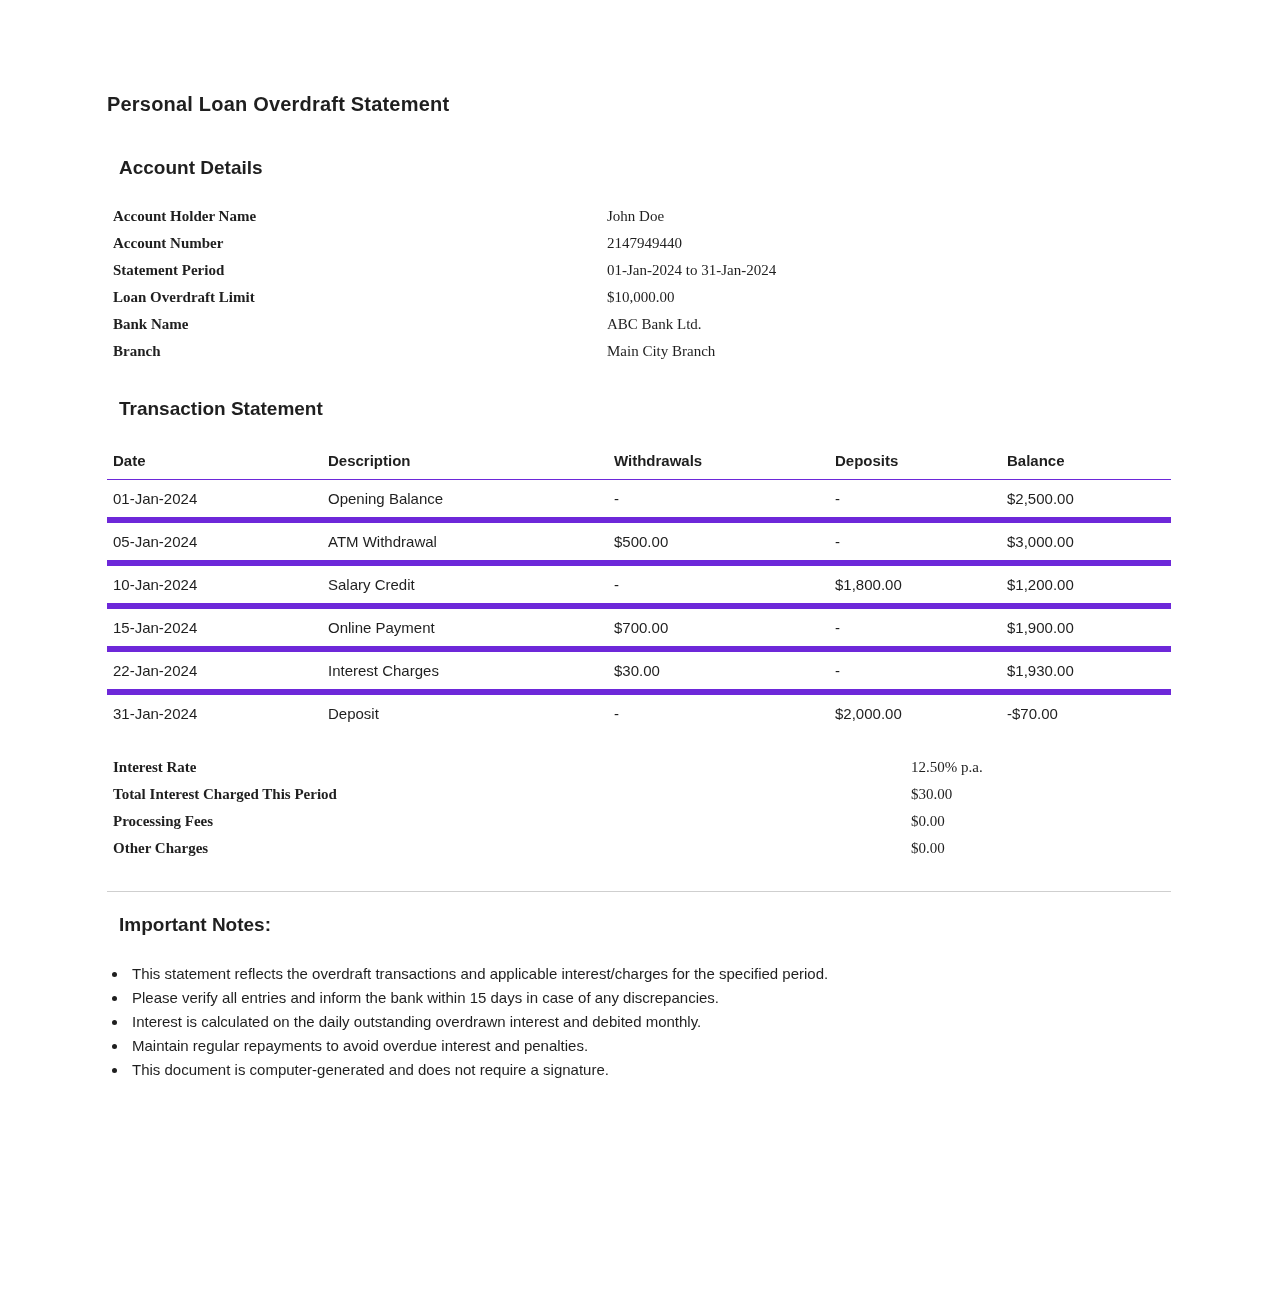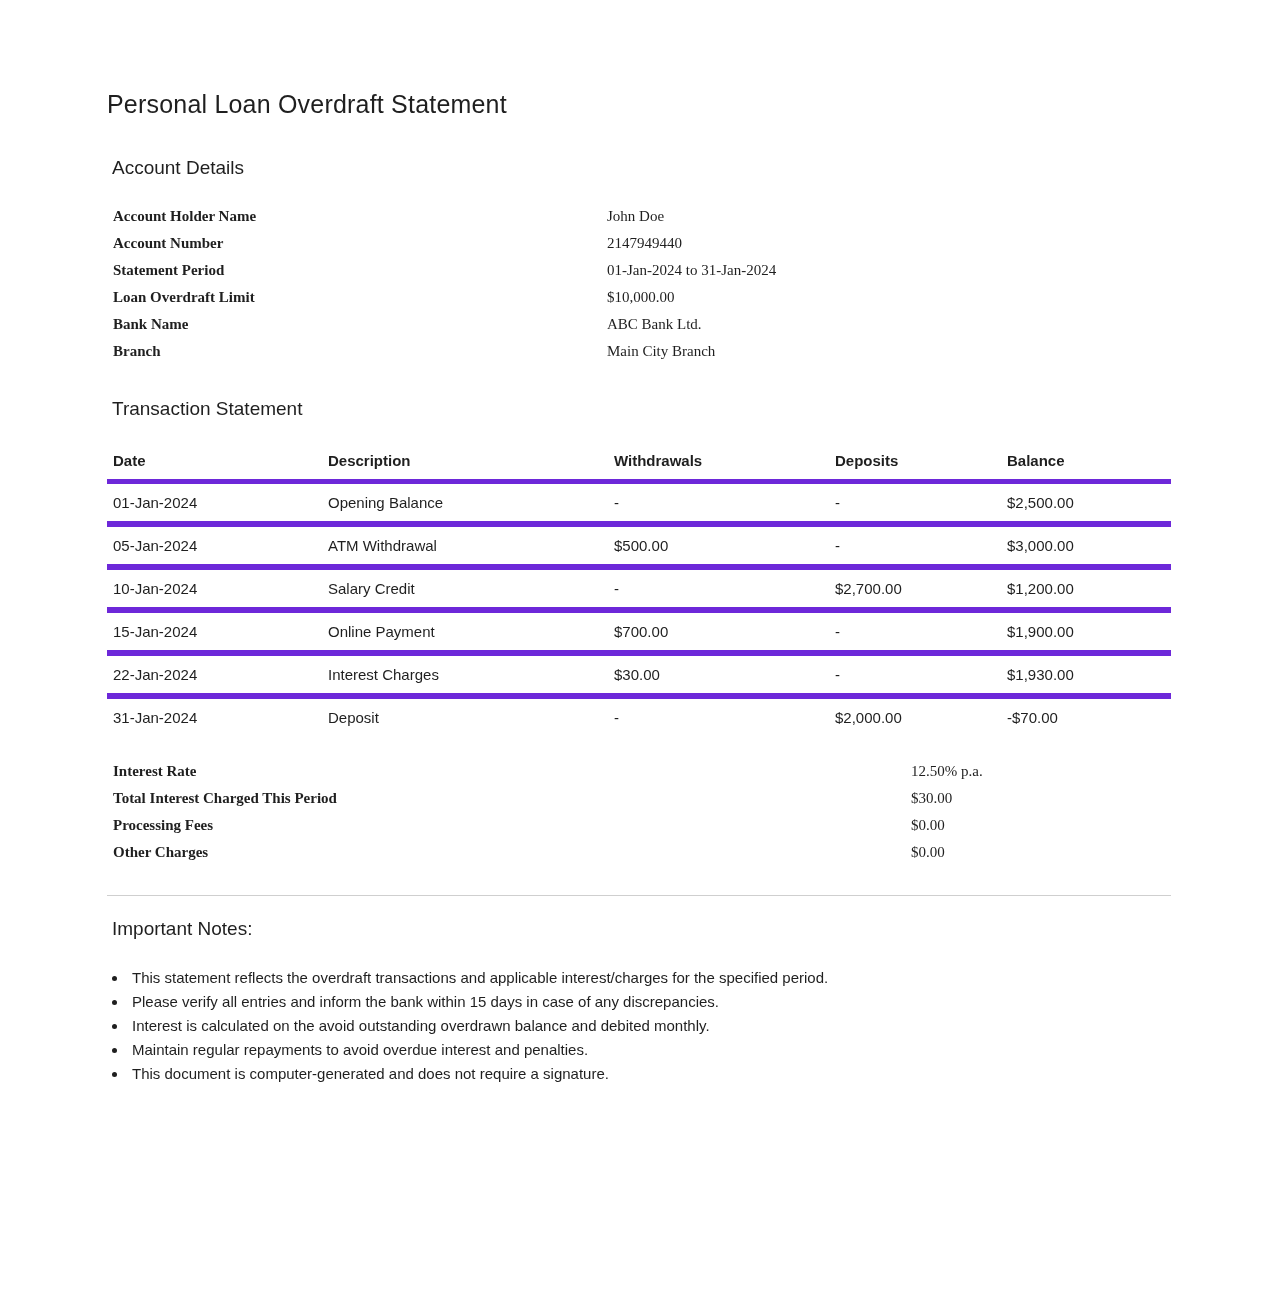--- a/index.html
+++ b/index.html
@@ -14,31 +14,31 @@
     color: #1f1f1f;
     font-family: "Liberation Sans", "DejaVu Sans", sans-serif;
     font-size: 15px;
   }
   .page {
     width: 1064px;
     margin-left: 107px;
     padding-top: 86px;
   }
   h1 {
-    font-size: 25px;
+    font-size: 20px;
     line-height: 36px;
-    font-weight: 400;
+    font-weight: 700;
     margin: 0;
     letter-spacing: 0.2px;
   }
   h2 {
     font-size: 19px;
     line-height: 26px;
-    font-weight: 400;
-    margin: 5px;
+    font-weight: 700;
+    margin: 12px;
   }
   .h-account { margin-top: 33px; }
   .h-tx      { margin-top: 31px; }
   .h-summary { margin-top: 34px; }
   .h-notes   { margin-top: 20px; }
 
   table {
     border-collapse: collapse;
     width: 100%;
     table-layout: fixed;
@@ -55,21 +55,21 @@
   .kv-account .kv-label { width: 482px; }
   .kv-summary .kv-label { width: 786px; }
 
   
   .tx { margin-top: 24px; }
   .tx th {
     text-align: left;
     font-weight: 700;
     padding: 4px 6px 8px 6px;
     line-height: 21px;
-    border-bottom: 5px solid #6d28d9;
+    border-bottom: 1px solid #6d28d9;
   }
   .tx td {
     padding: 8px 6px;
     line-height: 21px;
     border-bottom: 6px solid #6d28d9;
     vertical-align: top;
   }
   .tx tbody tr:last-child td { border-bottom: none; }
 
   hr.section-divider {
@@ -154,21 +154,21 @@
         <td>05-Jan-2024</td>
         <td>ATM Withdrawal</td>
         <td>$500.00</td>
         <td>-</td>
         <td>$3,000.00</td>
       </tr>
       <tr>
         <td>10-Jan-2024</td>
         <td>Salary Credit</td>
         <td>-</td>
-        <td>$2,700.00</td>
+        <td>$1,800.00</td>
         <td>$1,200.00</td>
       </tr>
       <tr>
         <td>15-Jan-2024</td>
         <td>Online Payment</td>
         <td>$700.00</td>
         <td>-</td>
         <td>$1,900.00</td>
       </tr>
       <tr>
@@ -208,18 +208,18 @@
       </tr>
     </tbody>
   </table>
 
   <hr class="section-divider">
 
   <h2 class="h-notes">Important Notes:</h2>
   <ul class="notes-list">
     <li>This statement reflects the overdraft transactions and applicable interest/charges for the specified period.</li>
     <li>Please verify all entries and inform the bank within 15 days in case of any discrepancies.</li>
-    <li>Interest is calculated on the avoid outstanding overdrawn balance and debited monthly.</li>
+    <li>Interest is calculated on the daily outstanding overdrawn interest and debited monthly.</li>
     <li>Maintain regular repayments to avoid overdue interest and penalties.</li>
     <li>This document is computer-generated and does not require a signature.</li>
   </ul>
 
 </div>
 
 </body></html>

